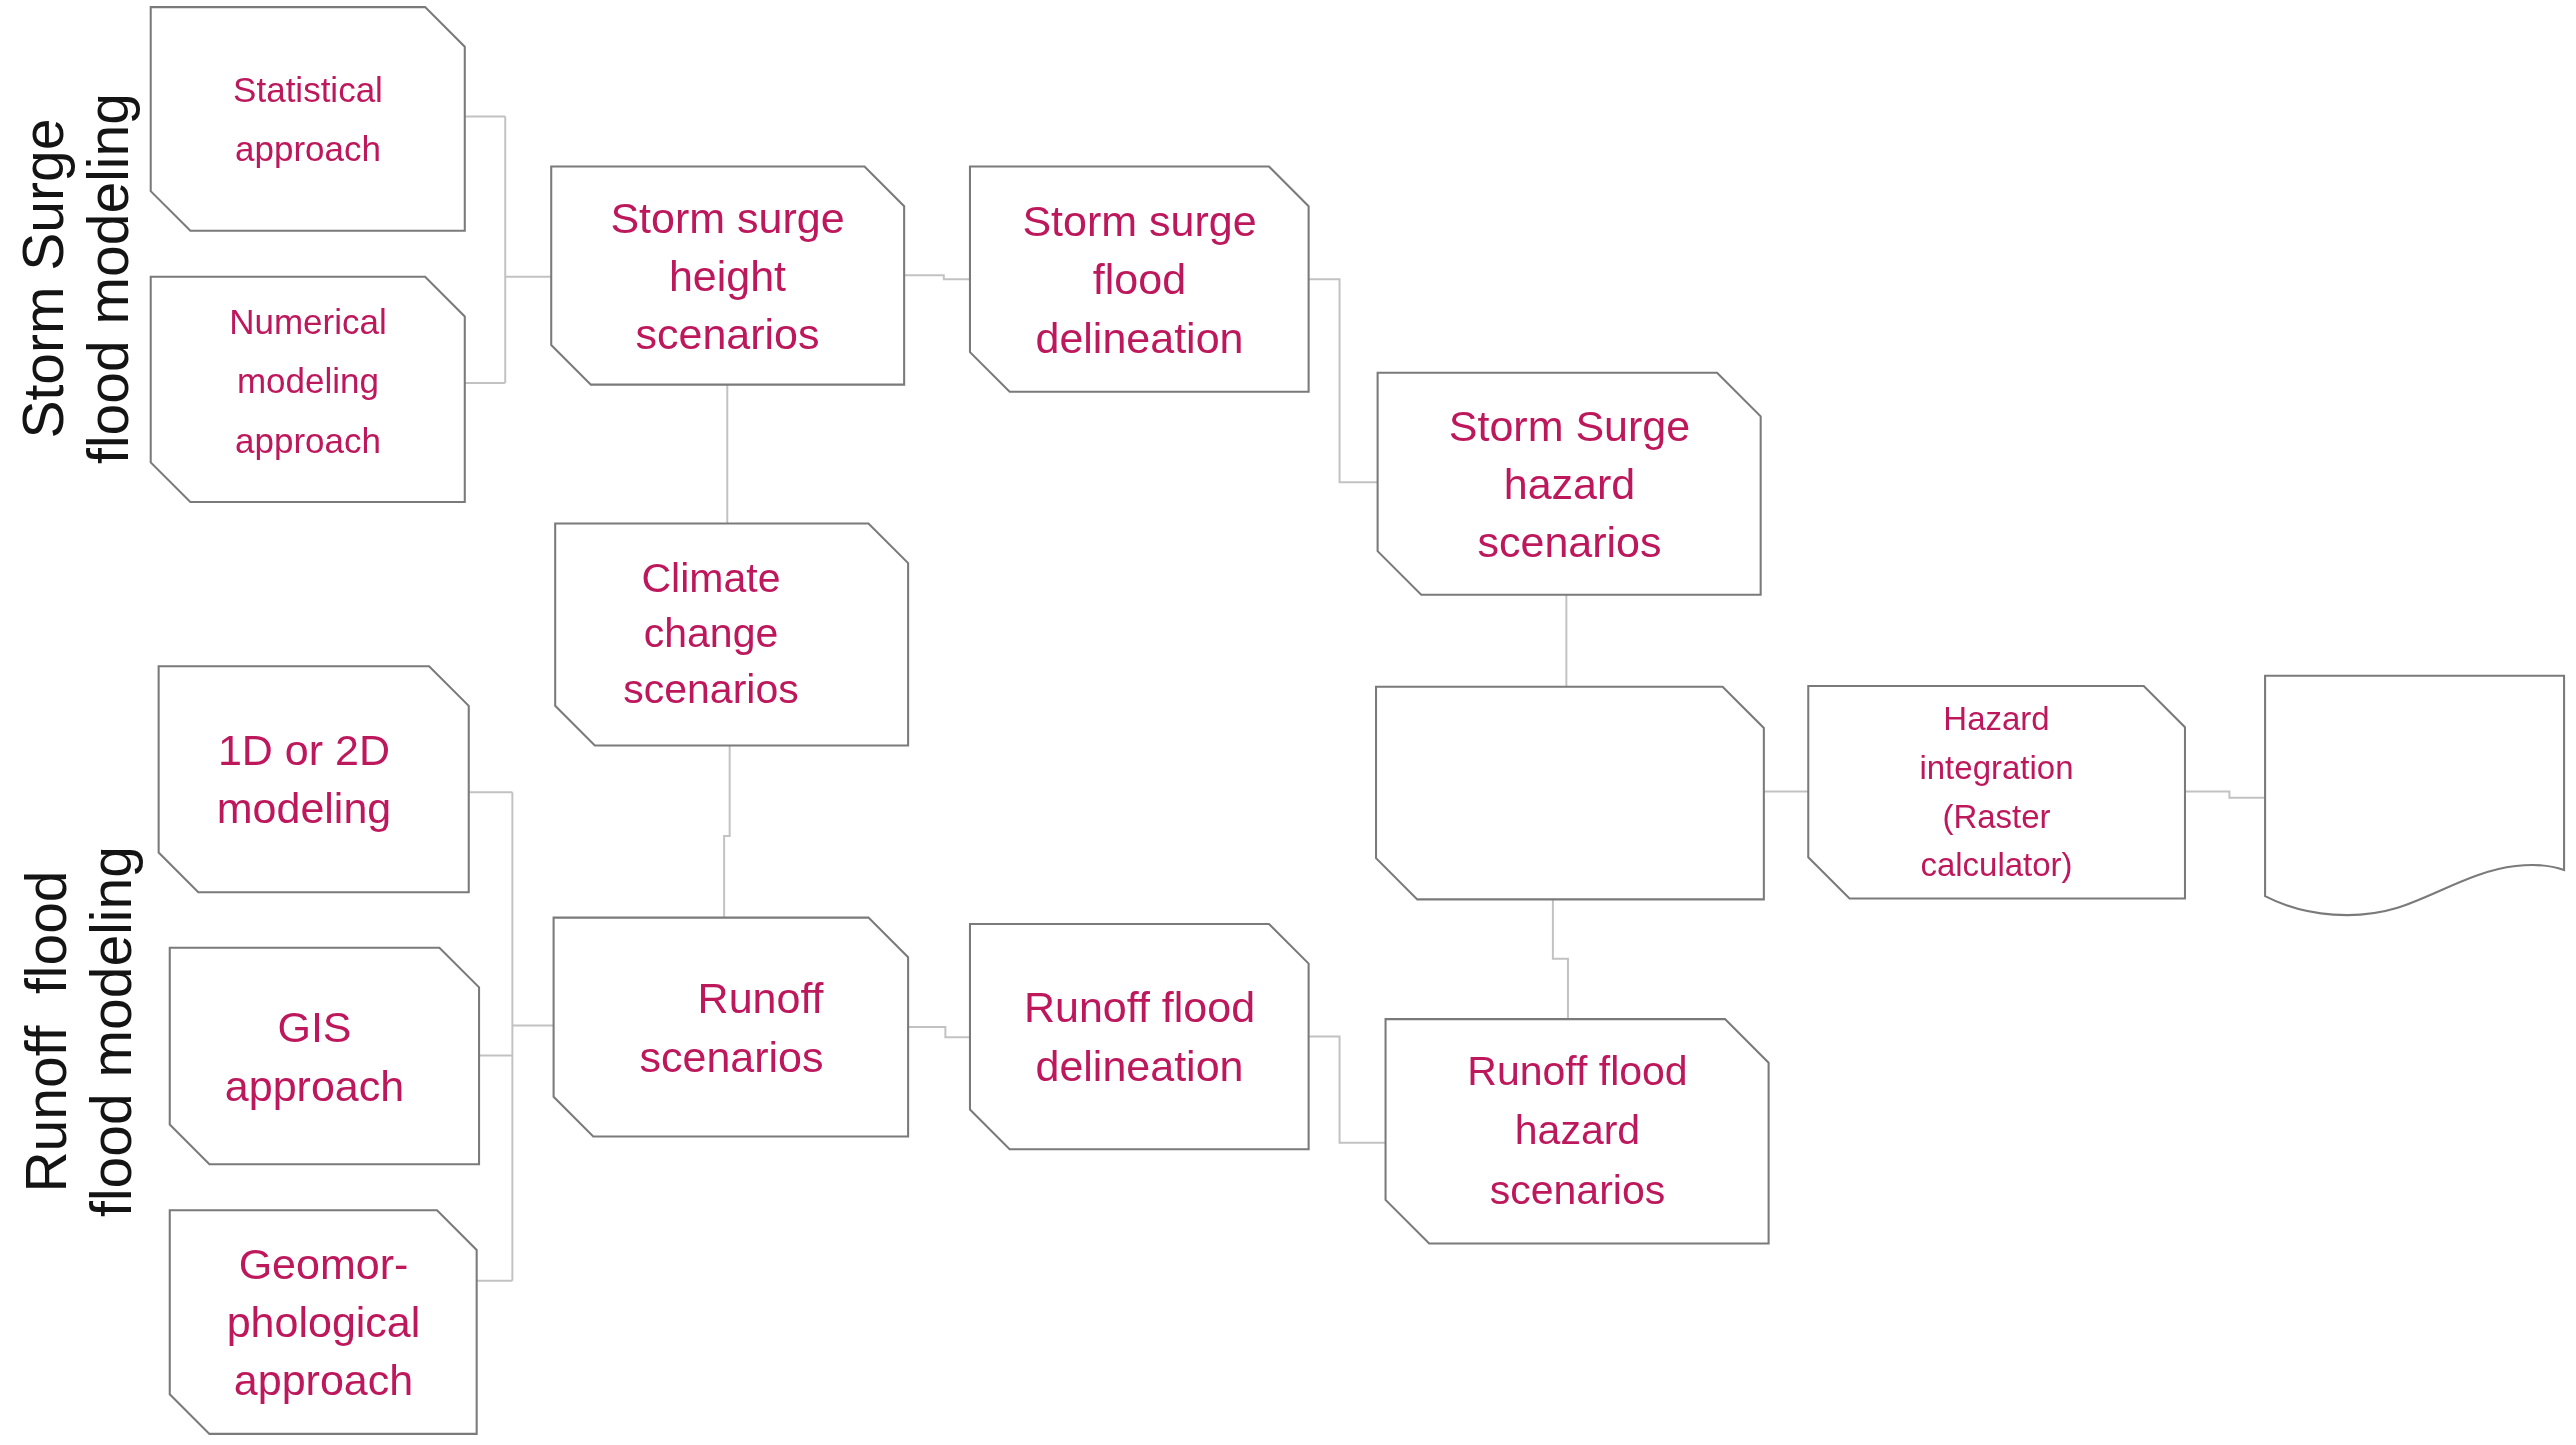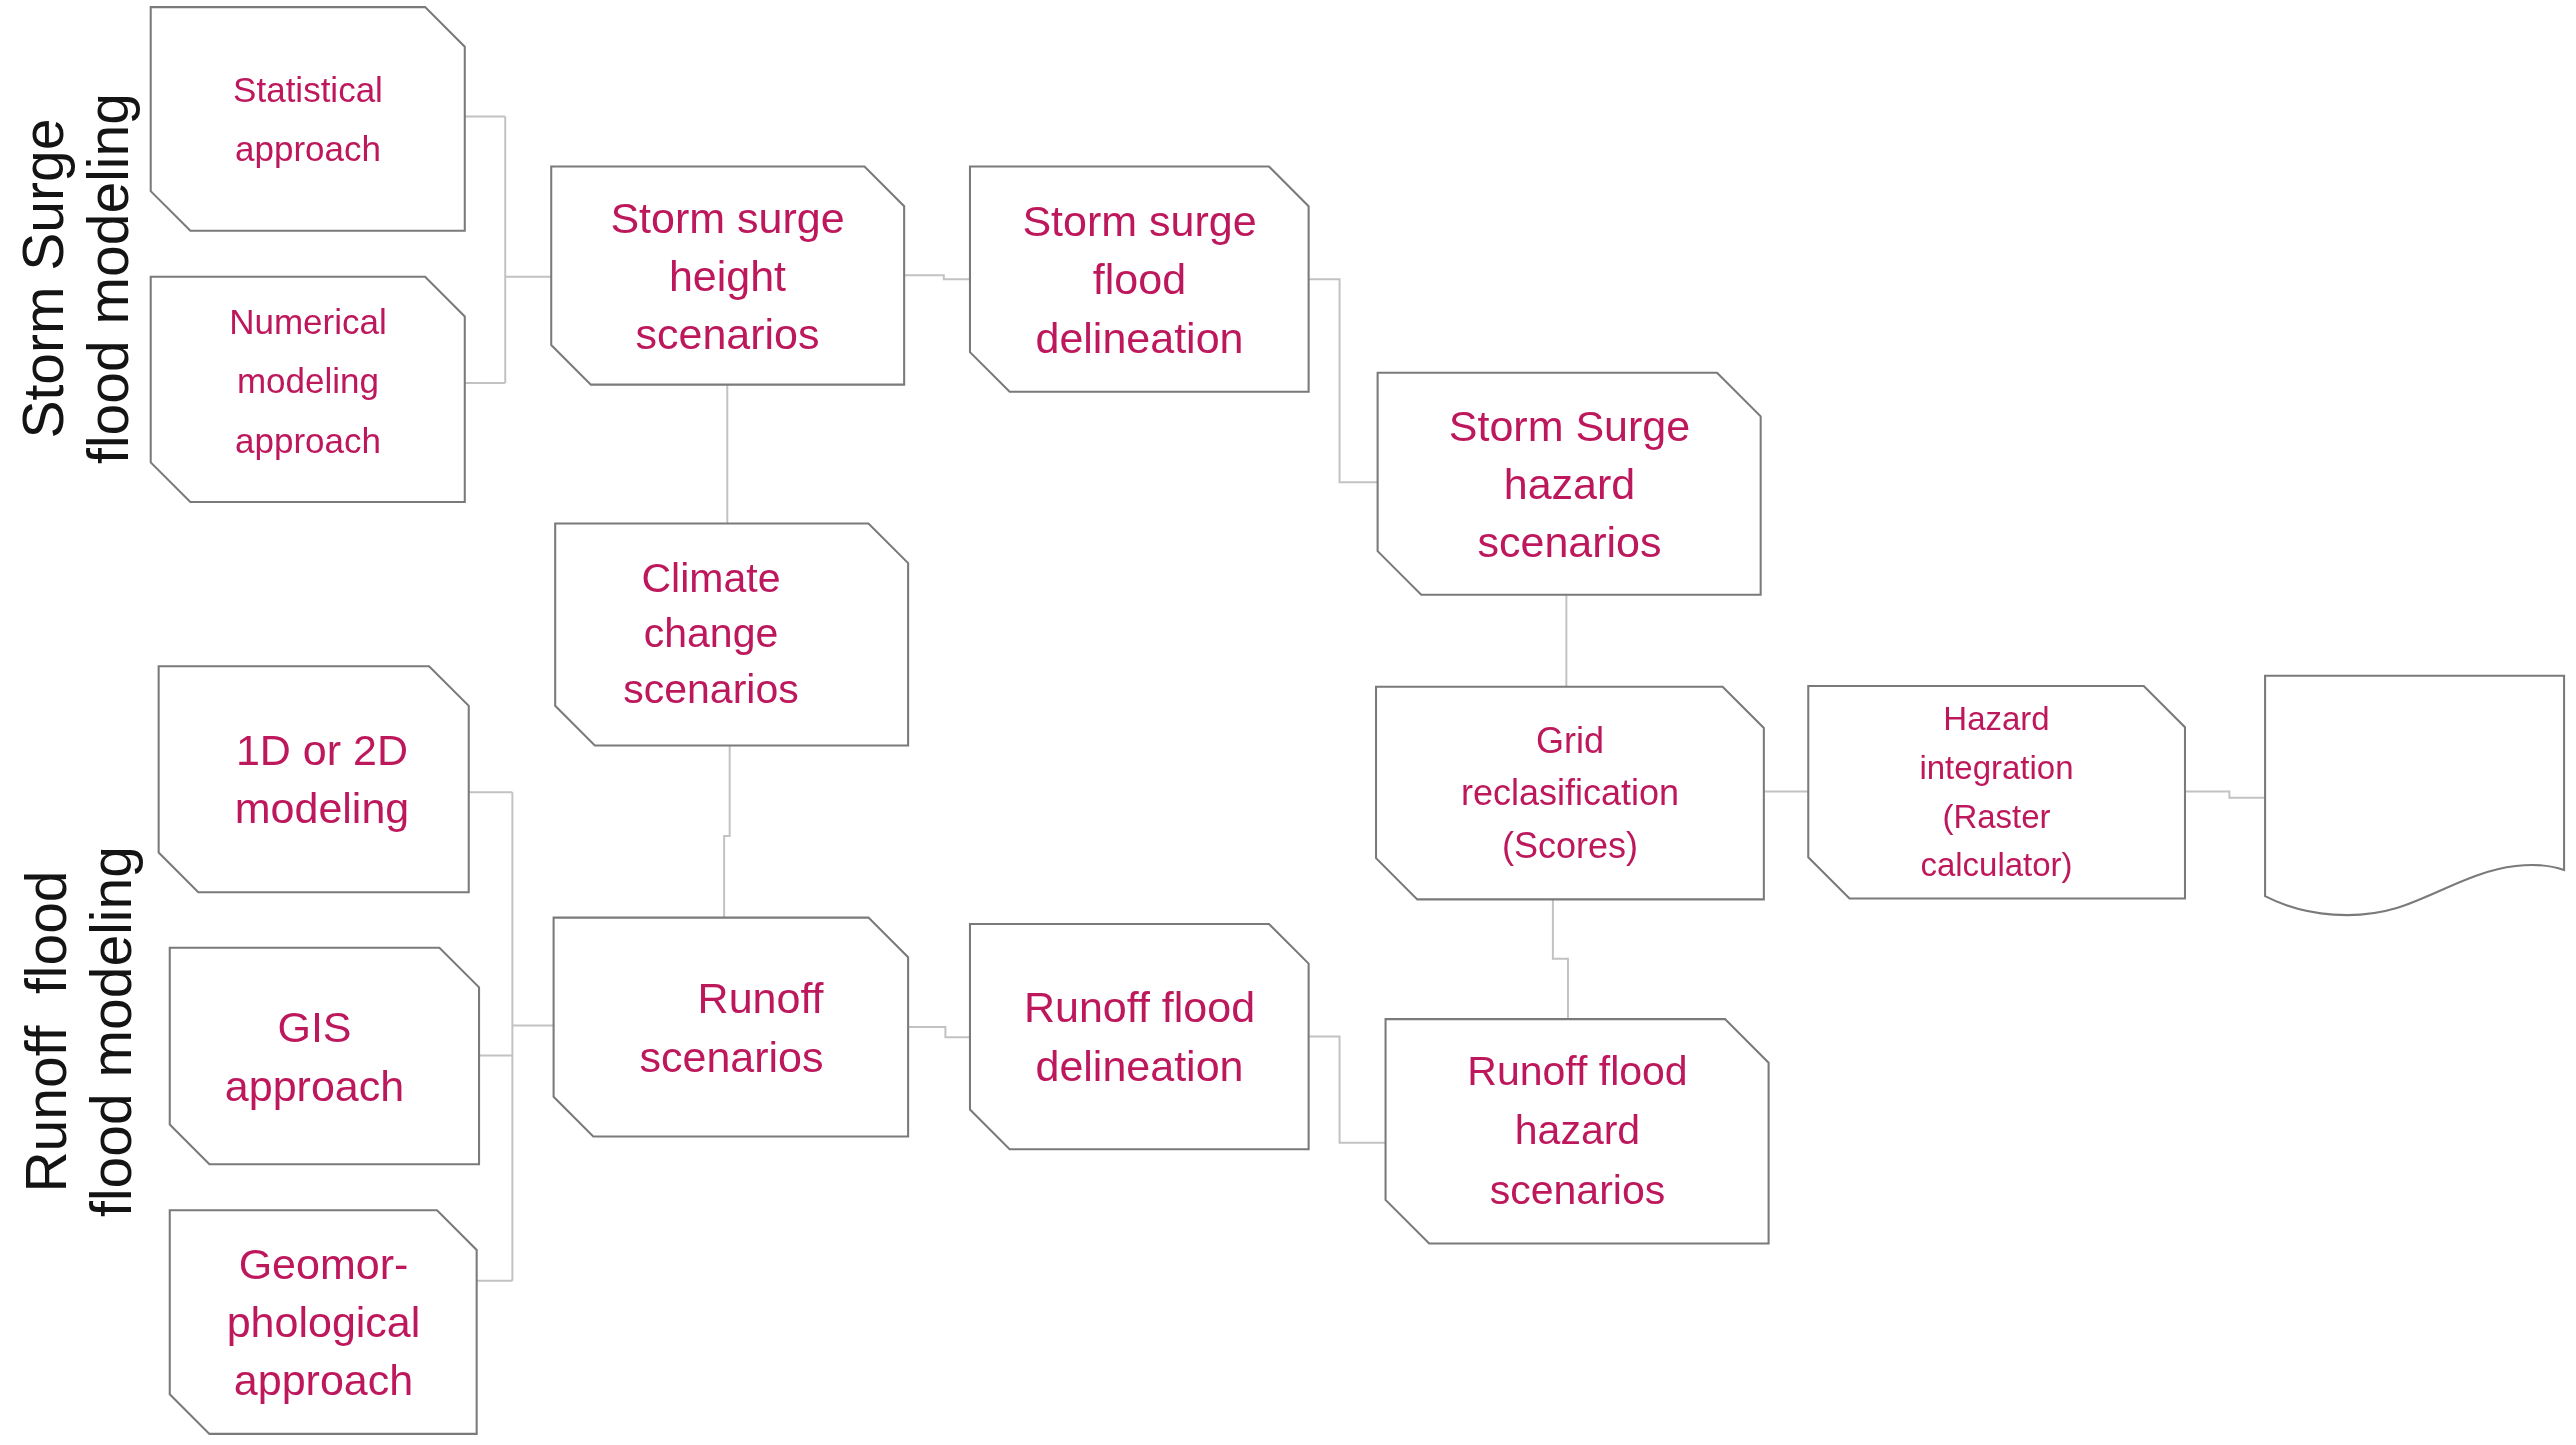--- a/index.html
+++ b/index.html
@@ -90,28 +90,25 @@
 scenarios</div>
   <div class="node-label" style="left:970px;top:167px;width:339px;height:225px;font-size:43px;line-height:1.35;">Storm surge
 flood
 delineation</div>
   <div class="node-label" style="left:1378px;top:373px;width:383px;height:222px;font-size:43px;line-height:1.35;">Storm Surge
 hazard
 scenarios</div>
   <div class="node-label" style="left:555px;top:523px;width:312px;height:222px;font-size:41px;line-height:1.35;">Climate
 change
 scenarios</div>
-  <div class="node-label" style="left:1376px;top:687px;width:388px;height:213px;font-size:36px;line-height:1.45;">Grid
-reclasification
-(Scores)</div>
   <div class="node-label" style="left:1808px;top:686px;width:377px;height:213px;font-size:33px;line-height:1.48;">Hazard
 integration
 (Raster
 calculator)</div>
-  <div class="node-label" style="left:159px;top:666px;width:290px;height:226px;font-size:43px;line-height:1.35;padding-left:18px;">1D or 2D
+  <div class="node-label" style="left:159px;top:666px;width:290px;height:226px;font-size:43px;line-height:1.35;">1D or 2D
 modeling</div>
   <div class="node-label" style="left:170px;top:948px;width:289px;height:217px;font-size:43px;line-height:1.35;">GIS
 approach</div>
   <div class="node-label" style="left:170px;top:1210px;width:307px;height:224px;font-size:43px;line-height:1.35;">Geomor-
 phological
 approach</div>
   <div class="node-label" style="left:554px;top:918px;width:355px;height:219px;font-size:43px;line-height:1.35;text-align:right;">Runoff
 scenarios</div>
   <div class="node-label" style="left:970px;top:924px;width:339px;height:225px;font-size:43px;line-height:1.35;">Runoff flood
 delineation</div>

